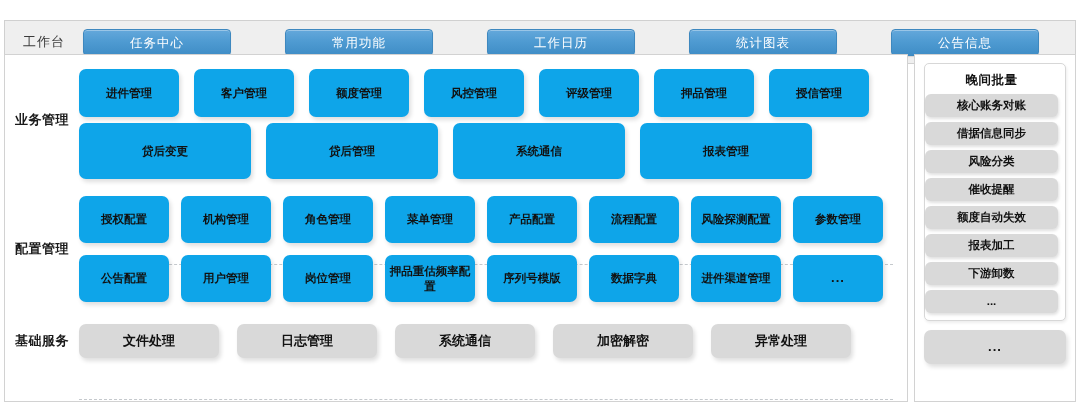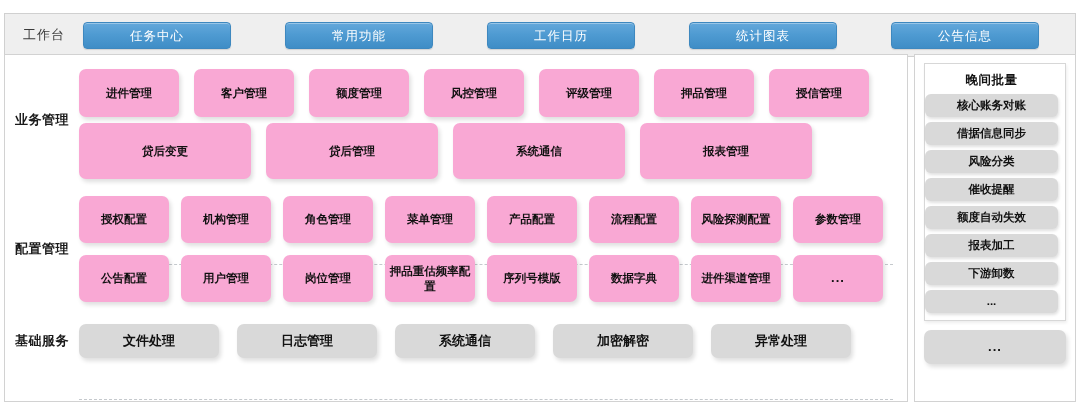--- a/index.html
+++ b/index.html
@@ -7,21 +7,21 @@
     width:1080px;height:406px;
     background:#ffffff;
     font-family:"Liberation Sans","DejaVu Sans",sans-serif;
     -webkit-font-smoothing:antialiased;
     overflow:hidden;
   }
   .page{position:relative;width:1080px;height:406px;box-sizing:border-box;}
 
   
   .topbar{
-    position:absolute;left:4px;top:13px;width:1072px;height:44px;
+    position:absolute;left:4px;top:20px;width:1072px;height:44px;
     box-sizing:border-box;
     background:#efefef;
     border:1px solid #d0d0d0;
     display:flex;align-items:center;
   }
   .topbar-title{
     width:78px;text-align:center;
     font-size:13px;color:#3a3a3a;letter-spacing:1px;
     flex:0 0 auto;
   }
@@ -62,21 +62,21 @@
   .tile{
     box-sizing:border-box;
     border-radius:7px;
     display:flex;align-items:center;justify-content:center;text-align:center;
     font-size:11.5px;font-weight:bold;color:#111111;
     line-height:1.25;
     cursor:pointer;
     padding:0 4px;
     box-shadow:2px 3px 4px rgba(0,0,0,.13);
   }
-  .tile.blue{background:#f9a8d4;}
+  .tile.blue{background:#0ea5e9;}
   .tile.gray{background:#d9d9d9;}
   .tile.ellipsis{font-size:13px;letter-spacing:1px;}
 
   
   .sec-biz{height:128px;padding-top:2px;}
   .biz-r1{height:48px;margin-bottom:14px;}
   .biz-r1 .tile{width:100px;height:48px;margin-right:15px;}
   .biz-r2{height:40px;}
   .biz-r2 .tile{width:172px;height:56px;margin-right:15px;}
 
@@ -99,21 +99,21 @@
   .sec-base .tile{width:140px;height:34px;margin-right:18px;font-size:13px;}
 
   
   .rightpanel{
     position:absolute;left:914px;top:54px;width:162px;height:348px;
     box-sizing:border-box;background:#ffffff;border:1px solid #d2d2d2;
     padding:8px 9px;
   }
   .batchbox{
     box-sizing:border-box;
-    border:1px solid #d7d7d7;border-radius:0;
+    border:1px solid #d7d7d7;border-radius:5px;
     padding:5px 7px 7px 0;
     background:#ffffff;
     box-shadow:1px 2px 3px rgba(0,0,0,.07);
   }
   .batch-title{
     text-align:center;font-size:12.5px;font-weight:bold;color:#111;
     padding:3px 0 5px 0;letter-spacing:.5px;
   }
   .bitem{
     height:23px;line-height:23px;

